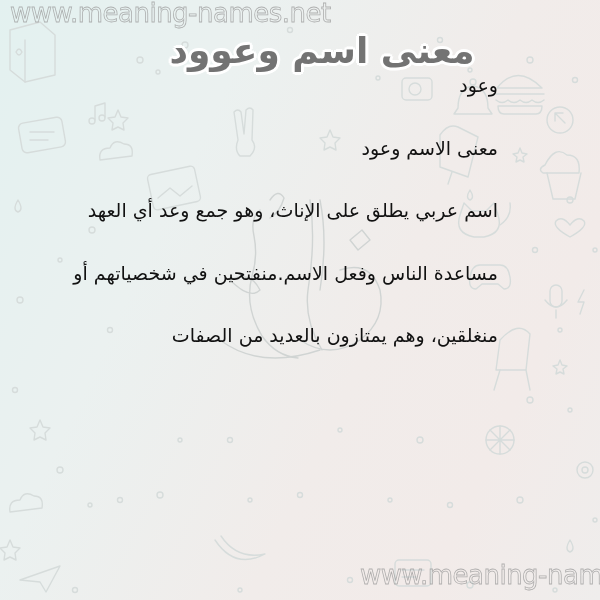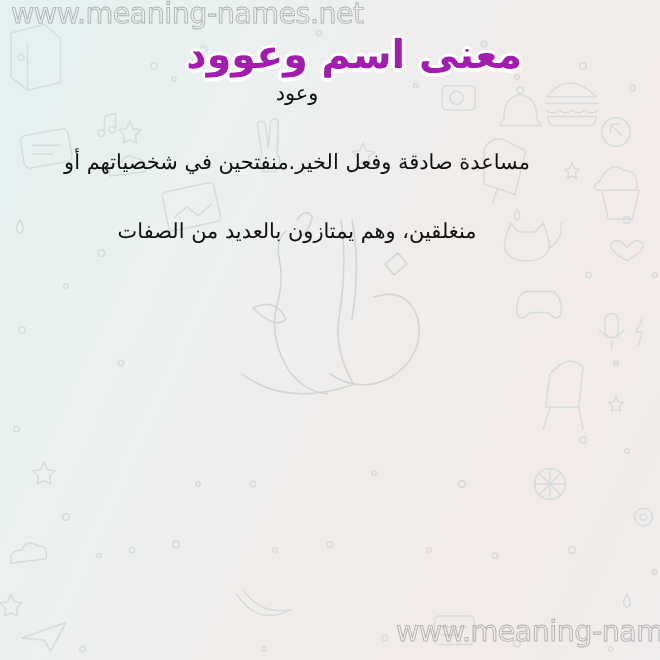--- a/index.html
+++ b/index.html
@@ -53,37 +53,37 @@
     .title {
       position: absolute;
       left: 0;
       right: 0;
       top: 4px;
       text-align: center;
       direction: rtl;
       font-family: "DejaVu Sans", sans-serif;
       font-weight: bold;
       font-size: 36px;
-      color: #a21caf;
+      color: #737373;
       line-height: 46px;
       text-shadow:
         -2px -2px 0 #fff, 2px -2px 0 #fff, -2px 2px 0 #fff, 2px 2px 0 #fff,
         0 -2px 0 #fff, 0 2px 0 #fff, -2px 0 0 #fff, 2px 0 0 #fff,
         -3px 0 0 #fff, 3px 0 0 #fff, 0 3px 0 #fff, 0 -3px 0 #fff;
       padding-left: 44px;
     }
     .content {
       position: absolute;
       left: 42px;
       top: 64px;
       width: 456px;
     }
     .line {
       direction: rtl;
-      text-align: center;
+      text-align: right;
       font-family: "DejaVu Sans", sans-serif;
       font-size: 19px;
       color: #111;
       height: 62.5px;
       line-height: 42px;
       white-space: nowrap;
     }
     .line.indent {
       padding-left: 10px;
     }
@@ -276,17 +276,19 @@
     <path d="M20 170 q40 30 100 10"></path>
   </svg>
 </div>
 
 <div class="watermark top">www.meaning-names.net</div>
 
 <h1 class="title">معنى اسم وعوود</h1>
 
 <div class="content">
   <div class="line">وعود</div>
-  <div class="line">مساعدة صادقة وفعل الخير.منفتحين في شخصياتهم أو</div>
+  <div class="line indent">معنى الاسم وعود</div>
+  <div class="line">اسم عربي يطلق على الإناث، وهو جمع وعد أي العهد</div>
+  <div class="line">مساعدة الناس وفعل الاسم.منفتحين في شخصياتهم أو</div>
   <div class="line">منغلقين، وهم يمتازون بالعديد من الصفات</div>
 </div>
 
 <div class="watermark bottom">www.meaning-names.net</div>
 
 </body></html>

